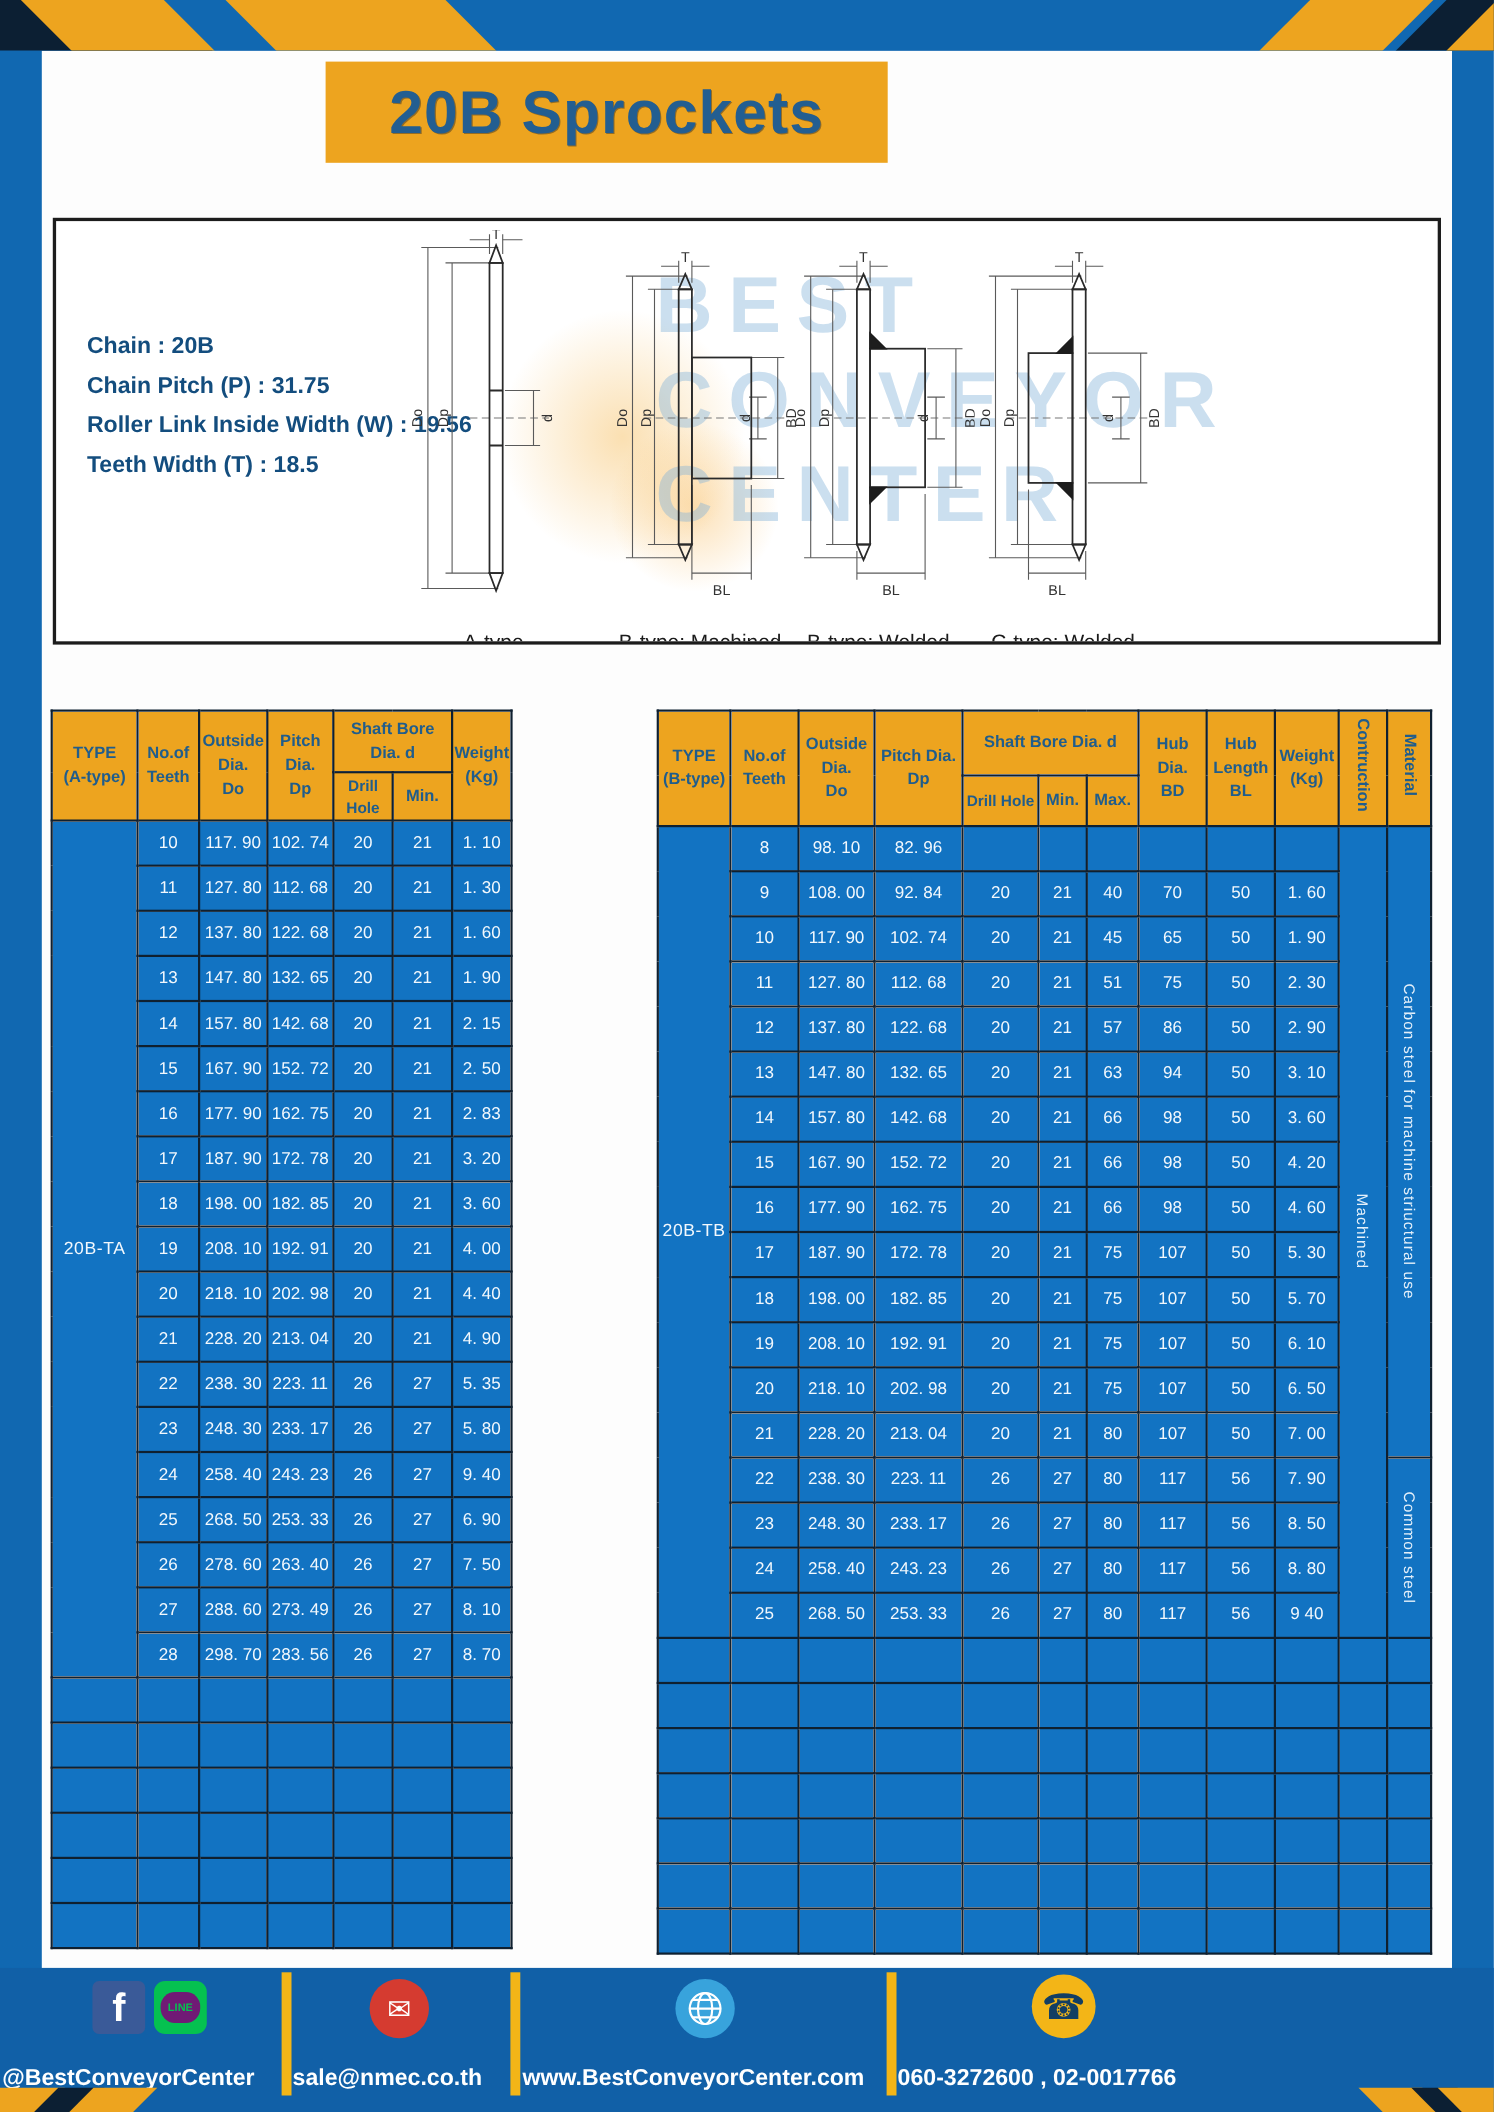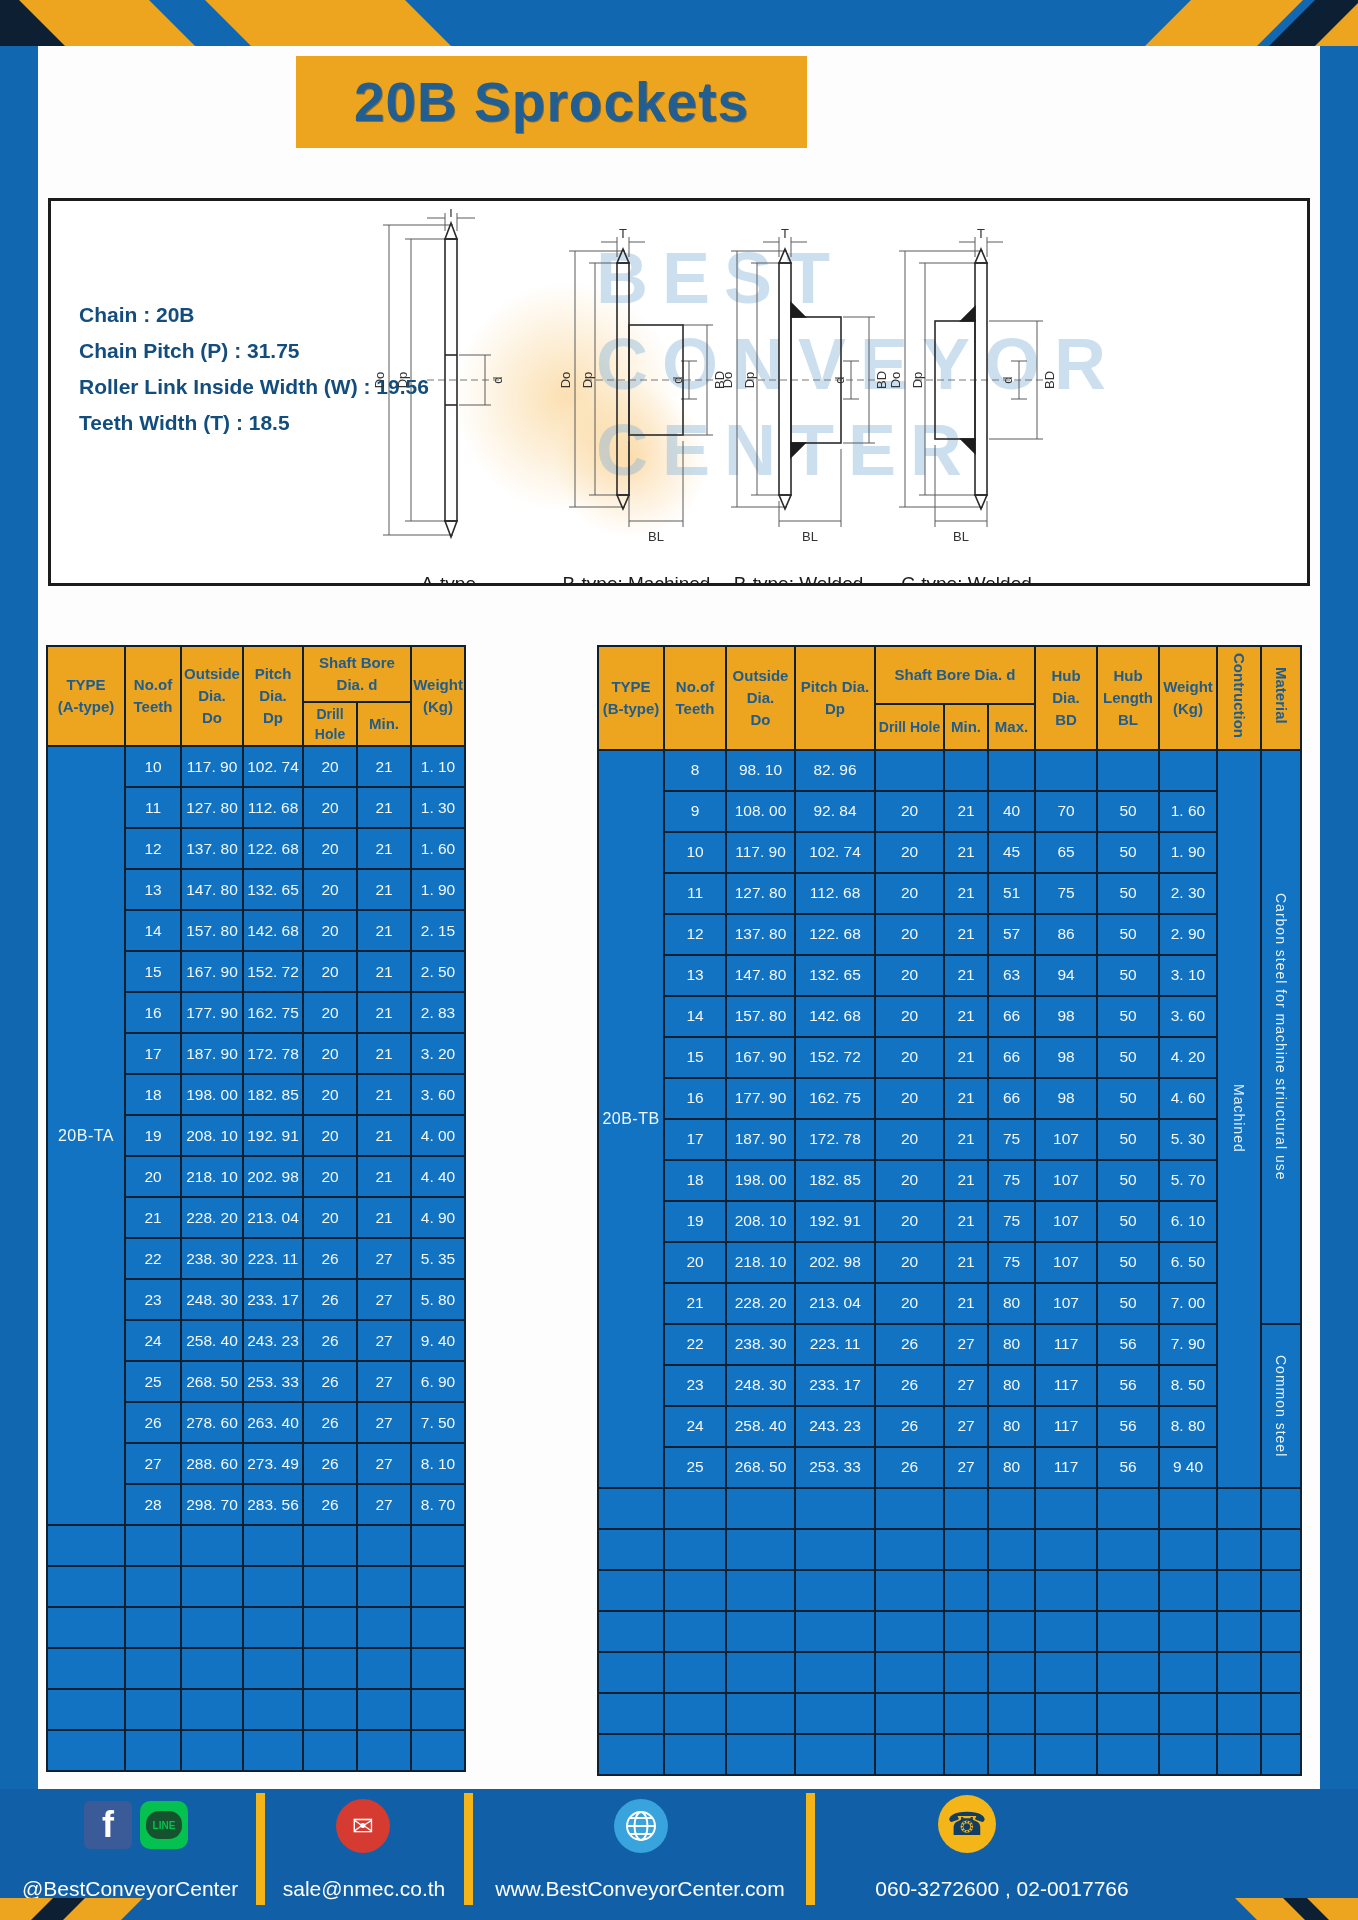--- a/index.html
+++ b/index.html
@@ -62,27 +62,27 @@
   tbody td{background:var(--cell-blue);color:var(--cell-text);font-size:15.5px;height:41px}
   tbody tr{height:41px}
   td.type-cell{font-size:16px;letter-spacing:.5px}
   .vhead{writing-mode:vertical-rl;height:96px;margin:0 auto;display:inline-block}
   td.vcell{writing-mode:vertical-rl;font-size:14px;color:#e4f0fa;letter-spacing:1px}
 
   
   .footer{position:absolute;left:0;top:1789px;width:1358px;height:131px;background:var(--footer-blue);z-index:6;overflow:hidden}
   .fsep{position:absolute;top:4px;width:9px;height:112px;background:var(--phone-yellow)}
   .s1{left:256px}.s2{left:464px}.s3{left:806px}
-  .ftext{position:absolute;top:88px;color:#fff;font-weight:normal;font-size:21px;text-align:center;white-space:nowrap}
+  .ftext{position:absolute;top:88px;color:#fff;font-weight:bold;font-size:21px;white-space:nowrap}
   .t1{left:2px;width:256px}.t2{left:266px;width:196px}.t3{left:475px;width:330px}.t4{left:816px;width:372px}
   .icon{position:absolute;display:flex;align-items:center;justify-content:center}
   .fb{left:84px;top:12px;width:48px;height:48px;border-radius:6px;background:var(--fb-blue);
       color:#fff;font-size:36px;font-weight:bold}
   .line-ic{left:140px;top:12px;width:48px;height:48px;border-radius:10px;background:var(--line-green)}
-  .line-bubble{width:36px;height:28px;border-radius:13px;background:#14532d;display:flex;align-items:center;justify-content:center}
+  .line-bubble{width:36px;height:28px;border-radius:13px;background:#701a75;display:flex;align-items:center;justify-content:center}
   .line-bubble span{color:var(--line-green);font-size:10px;font-weight:bold}
   .mail{left:336px;top:10px;width:54px;height:54px;border-radius:50%;background:var(--mail-red);color:#fff;font-size:26px}
   .globe{left:614px;top:10px;width:54px;height:54px;border-radius:50%;background:var(--globe-blue)}
   .phone{left:938px;top:6px;width:58px;height:58px;border-radius:50%;background:var(--phone-yellow);
       color:#123e63;font-size:32px}
   .botband span{position:absolute;bottom:-4px;height:26px;display:block}
   .by1{left:-24px;width:70px;transform:skewX(-45deg)}
   .bn1{left:40px;width:42px;transform:skewX(-45deg)}
   .by2{left:72px;width:58px;transform:skewX(-45deg)}
   .by3{left:1248px;width:58px;transform:skewX(45deg)}

